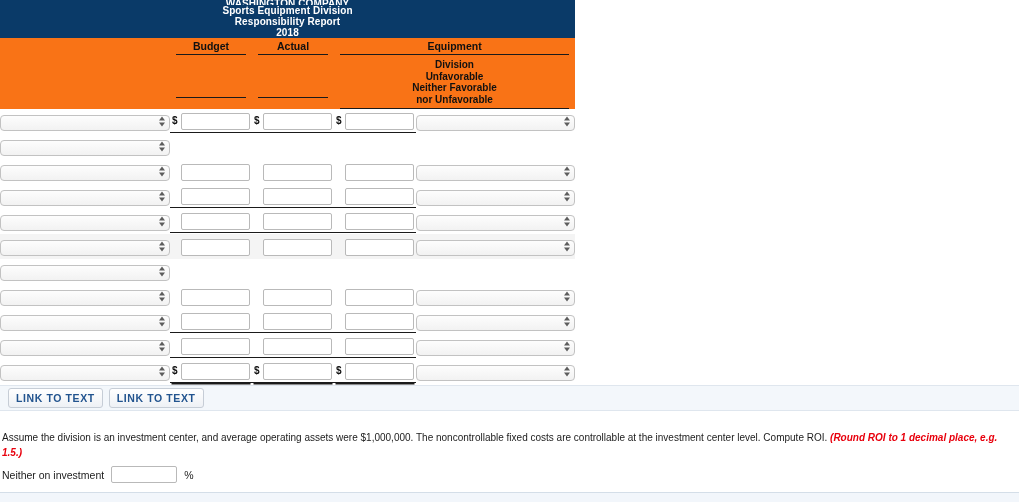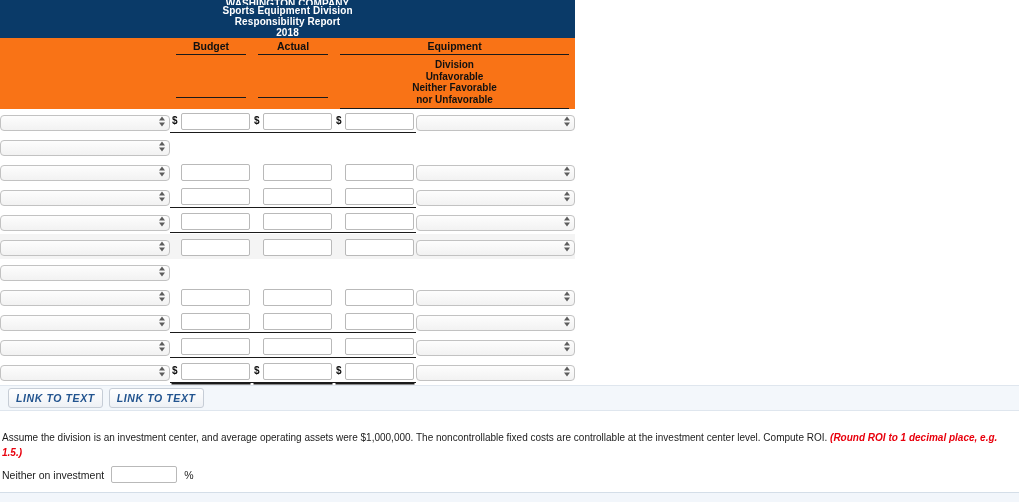--- a/index.html
+++ b/index.html
@@ -129,21 +129,20 @@
   }
   .linkbtn {
     font-size: 10.5px; font-weight: bold; letter-spacing: .6px;
     color: #22548f;
     background: linear-gradient(#ffffff, #eef1f5);
     border: 1px solid #c6cdd6;
     border-radius: 3px;
     padding: 3px 7px 3px 7px;
     cursor: pointer;
     font-family: "Liberation Sans", "DejaVu Sans", sans-serif;
-    font-style: italic;
   }
 
   
   .prompt {
     position: absolute; left: 2px; top: 430px; width: 1018px;
     font-size: 10px; line-height: 15px; color: #1b1b1b;
   }
   .prompt .hint { color: #e8000d; font-weight: bold; font-style: italic; }
 
   .roi-row {

